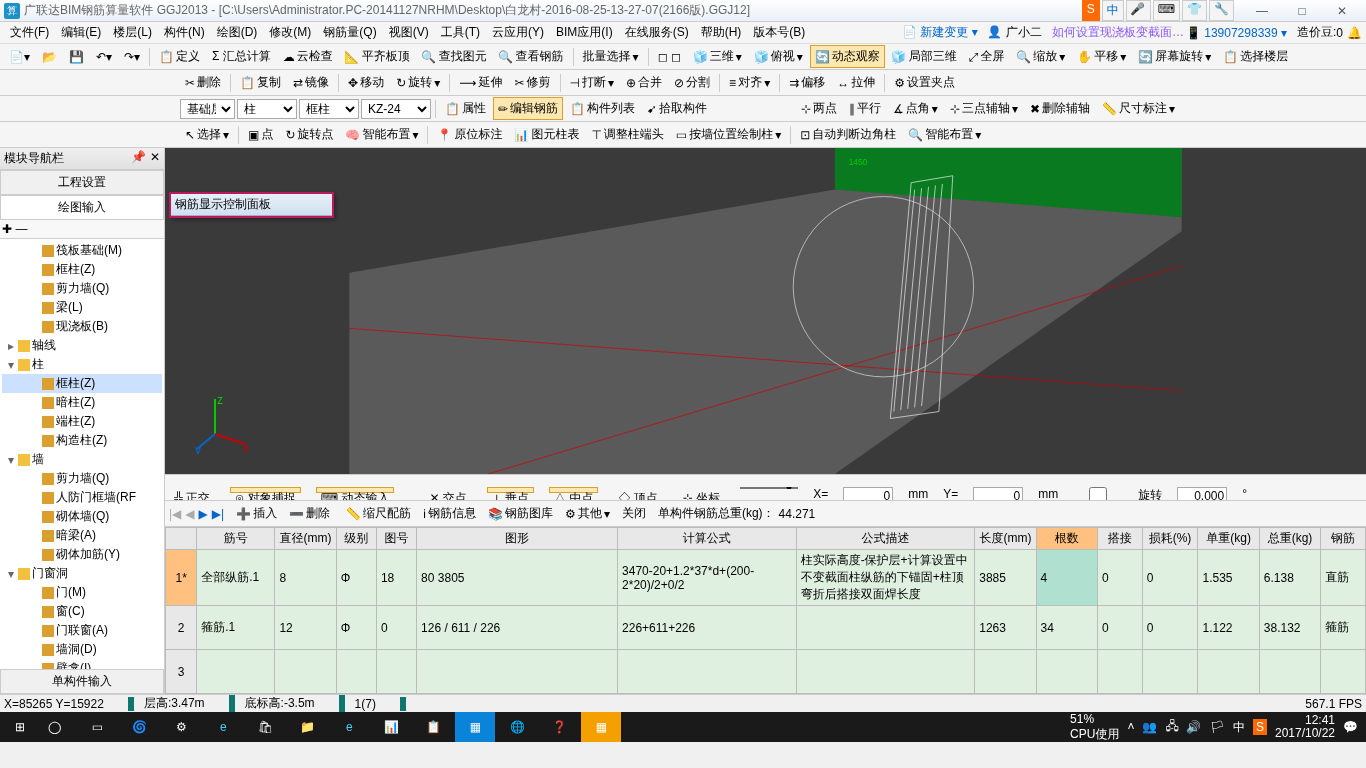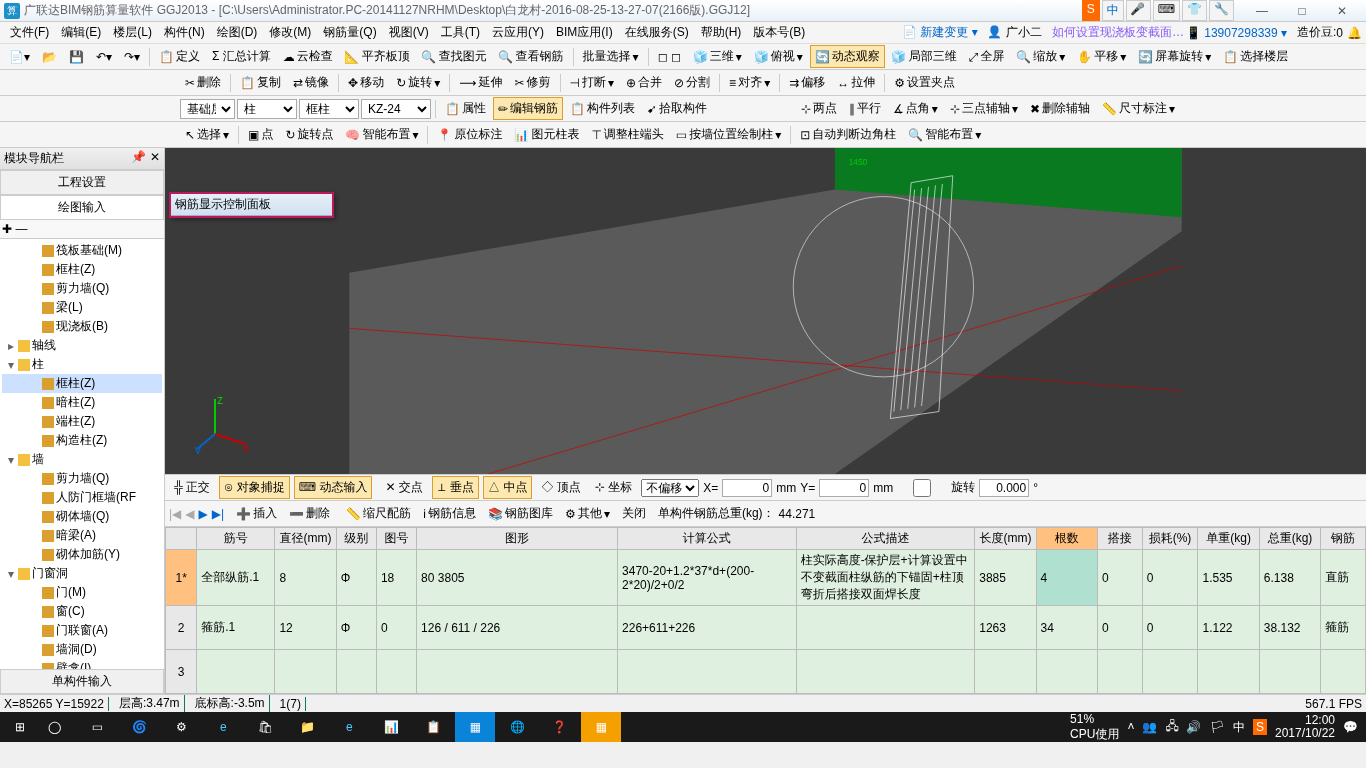--- a/index.html
+++ b/index.html
@@ -39,39 +39,39 @@
 .tree .exp { width:10px; display:inline-block; text-align:center; color:#666; }
 
 .workarea { flex: 1; display: flex; flex-direction: column; background: #fff; position:relative;}
 .viewport { flex: 1; background: #3a3a3a; position: relative; overflow:hidden;}
 .floatpanel { position: absolute; left: 4px; top: 4px; width: 165px; background: #fff; border: 2px solid #be185d; box-shadow: 2px 2px 4px rgba(0,0,0,.3); z-index:5;margin-top:40px;}
 .floatpanel .fp-title { background: linear-gradient(#e8f0f8,#d0e0f0); padding: 2px 4px; border-bottom: 1px solid #aac; }
 .floatpanel .fp-body { padding: 2px; min-height: 140px; }
 .floatpanel label { display: block; padding: 0 2px; }
 .floatpanel label.sel { background:#3060c0; color:#fff;}
 
-.snapbar { height: 26px; background: #f5f5f5; border-top: 1px solid #ccc; display: flex; align-items: center; padding: 0 4px; gap: 4px; }
+.snapbar { height: 26px; background: #f5f5f5; border-top: 1px solid #ccc; display: flex; padding: 12px 4px; gap: 15px; }
 .snapbar .btn { padding: 2px 4px; border: 1px solid transparent; cursor:pointer;}
 .snapbar .btn.active { background: #fde8b0; border: 1px solid #d9a030; }
 .snapbar input { width: 50px; height: 18px; text-align: right; border: 1px solid #aaa; padding: 0 2px;}
 
 .rebarbar { height: 26px; background: #f5f5f5; border-top: 1px solid #ccc; display: flex; align-items: center; padding: 0 4px; gap: 4px; }
 .rebarbar .btn { padding: 2px 4px; cursor:pointer; display:flex; align-items:center; gap:2px;}
 
 .grid { border-top: 1px solid #ccc; background:#14b8a6;}
 .grid table { width: 100%; border-collapse: collapse; table-layout:fixed;}
 .grid th { background: #e8e8e8; border: 1px solid #bbb; padding: 2px; font-weight: normal; }
 .grid td { border: 1px solid #bbb; padding: 2px 4px; background: #e0f0e0; height:44px; }
 .grid th.hl, .grid td.hl { background: #ffc080; }
 .grid td.num { background: #b0e0d0; }
 .grid .rowhead { background: #e8e8e8; text-align:center; width:28px;}
 .grid .rowhead.cur { background: #ffc080; }
 
 .statusbar { height: 18px; background: #f0f0f0; border-top: 1px solid #ccc; display: flex; align-items: center; padding: 0 4px; gap: 10px; }
-.statusbar .seg { border-right: 1px solid #0f766e; padding-right: 4px; }
+.statusbar .seg { border-right: 6px solid #0f766e; padding-right: 24px; }
 
 .taskbar { height: 30px; background: #1a1a1a; display: flex; align-items: center; color: #fff; }
 .taskbar .start { width: 40px; text-align: center; }
 .taskbar .search { flex: 0 0 280px; background: #333; padding: 4px 8px; color: #888; }
 .taskbar .apps { display: flex; gap: 2px; margin-left: 8px; flex:1;}
 .taskbar .app { width: 40px; height: 30px; display:flex;align-items:center;justify-content:center; }
 .taskbar .tray { display: flex; align-items: center; gap: 8px; padding: 0 8px; font-size: 11px; }
 .taskbar .clock { text-align: right; line-height: 1.1; }
 
 .axis-gizmo { position:absolute; left:30px; bottom:20px; z-index:3;}
@@ -446,18 +446,18 @@
         <div>CPU使用</div>
       </div>
     <span>˄</span>
     <span>👥</span>
     <span>🖧</span>
     <span>🔊</span>
     <span>🏳</span>
     <span>中</span>
     <span style="background:#ff6a00;padding:1px 3px">S</span>
     <div class="clock">
-        <div>12:00</div>
+        <div>12:41</div>
         <div>2017/10/22</div>
       </div>
     <span>💬</span>
   </div>
 </div>
 
 </body></html>

